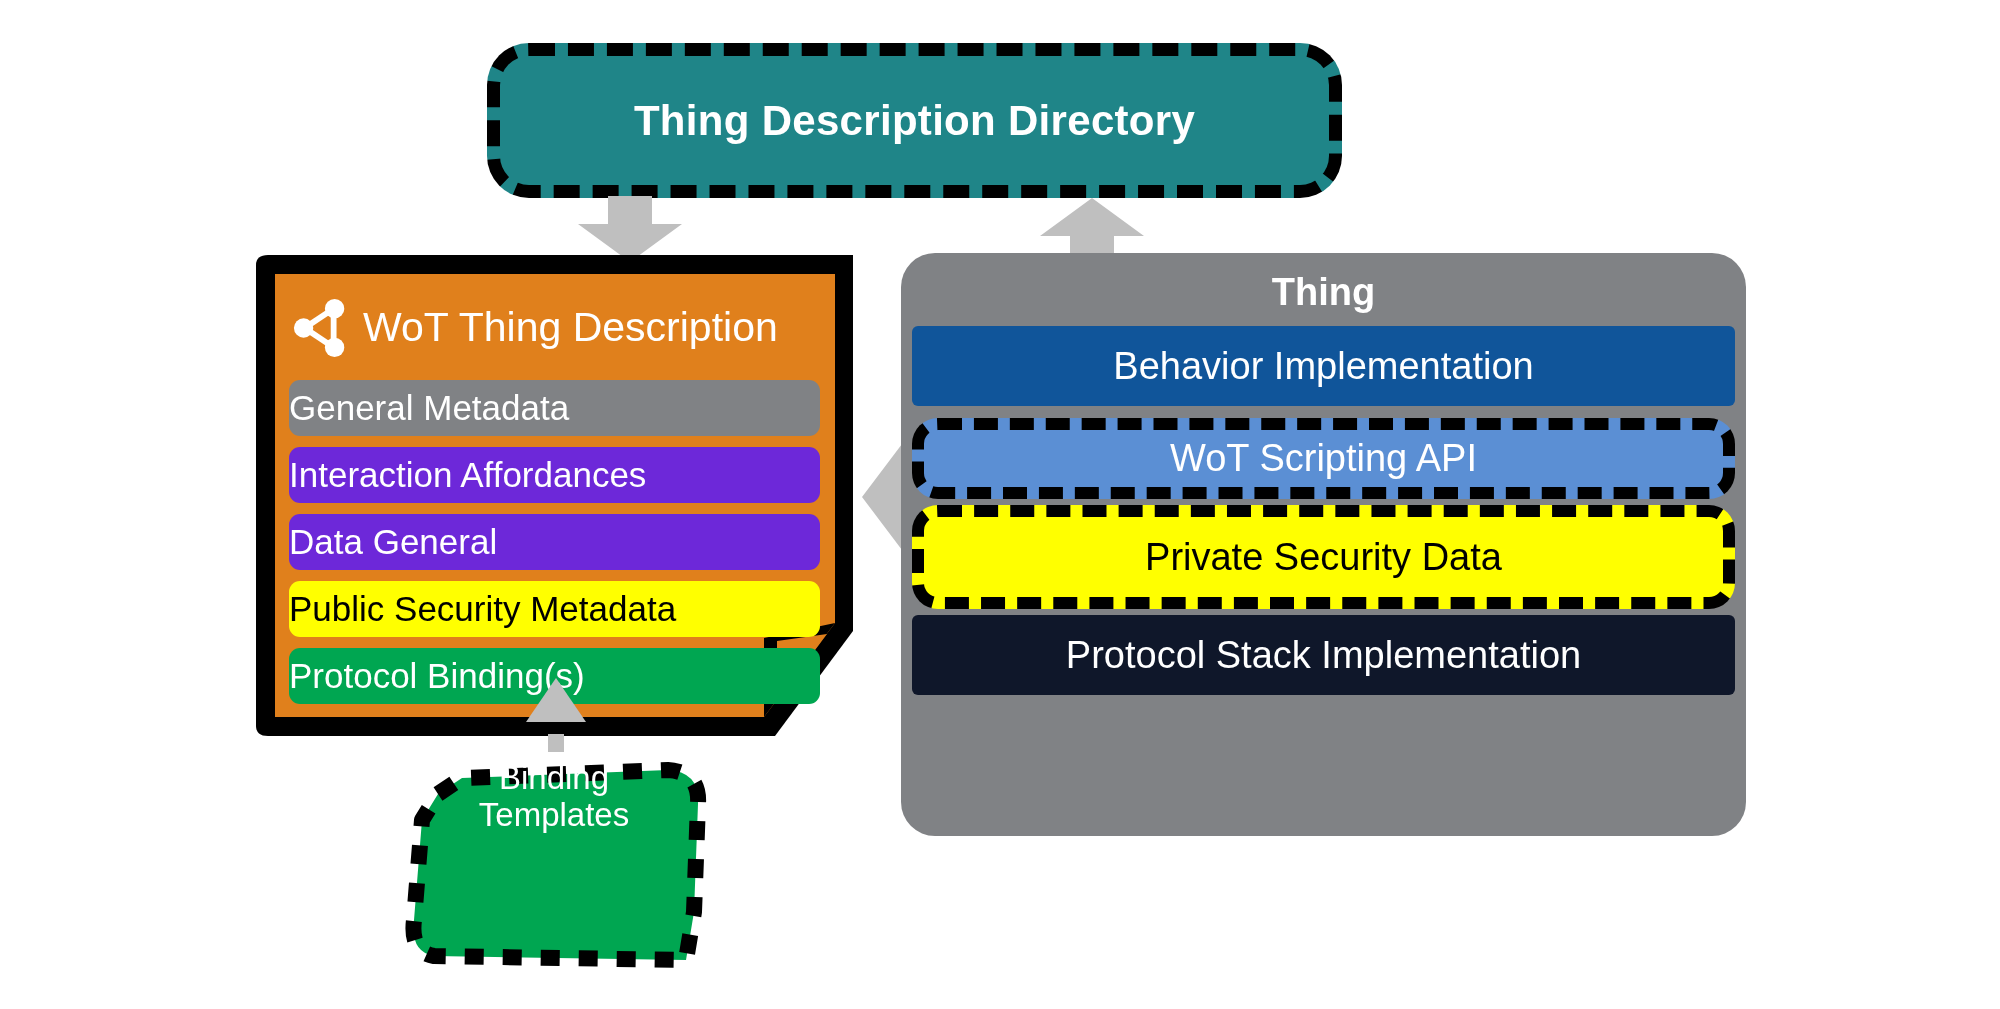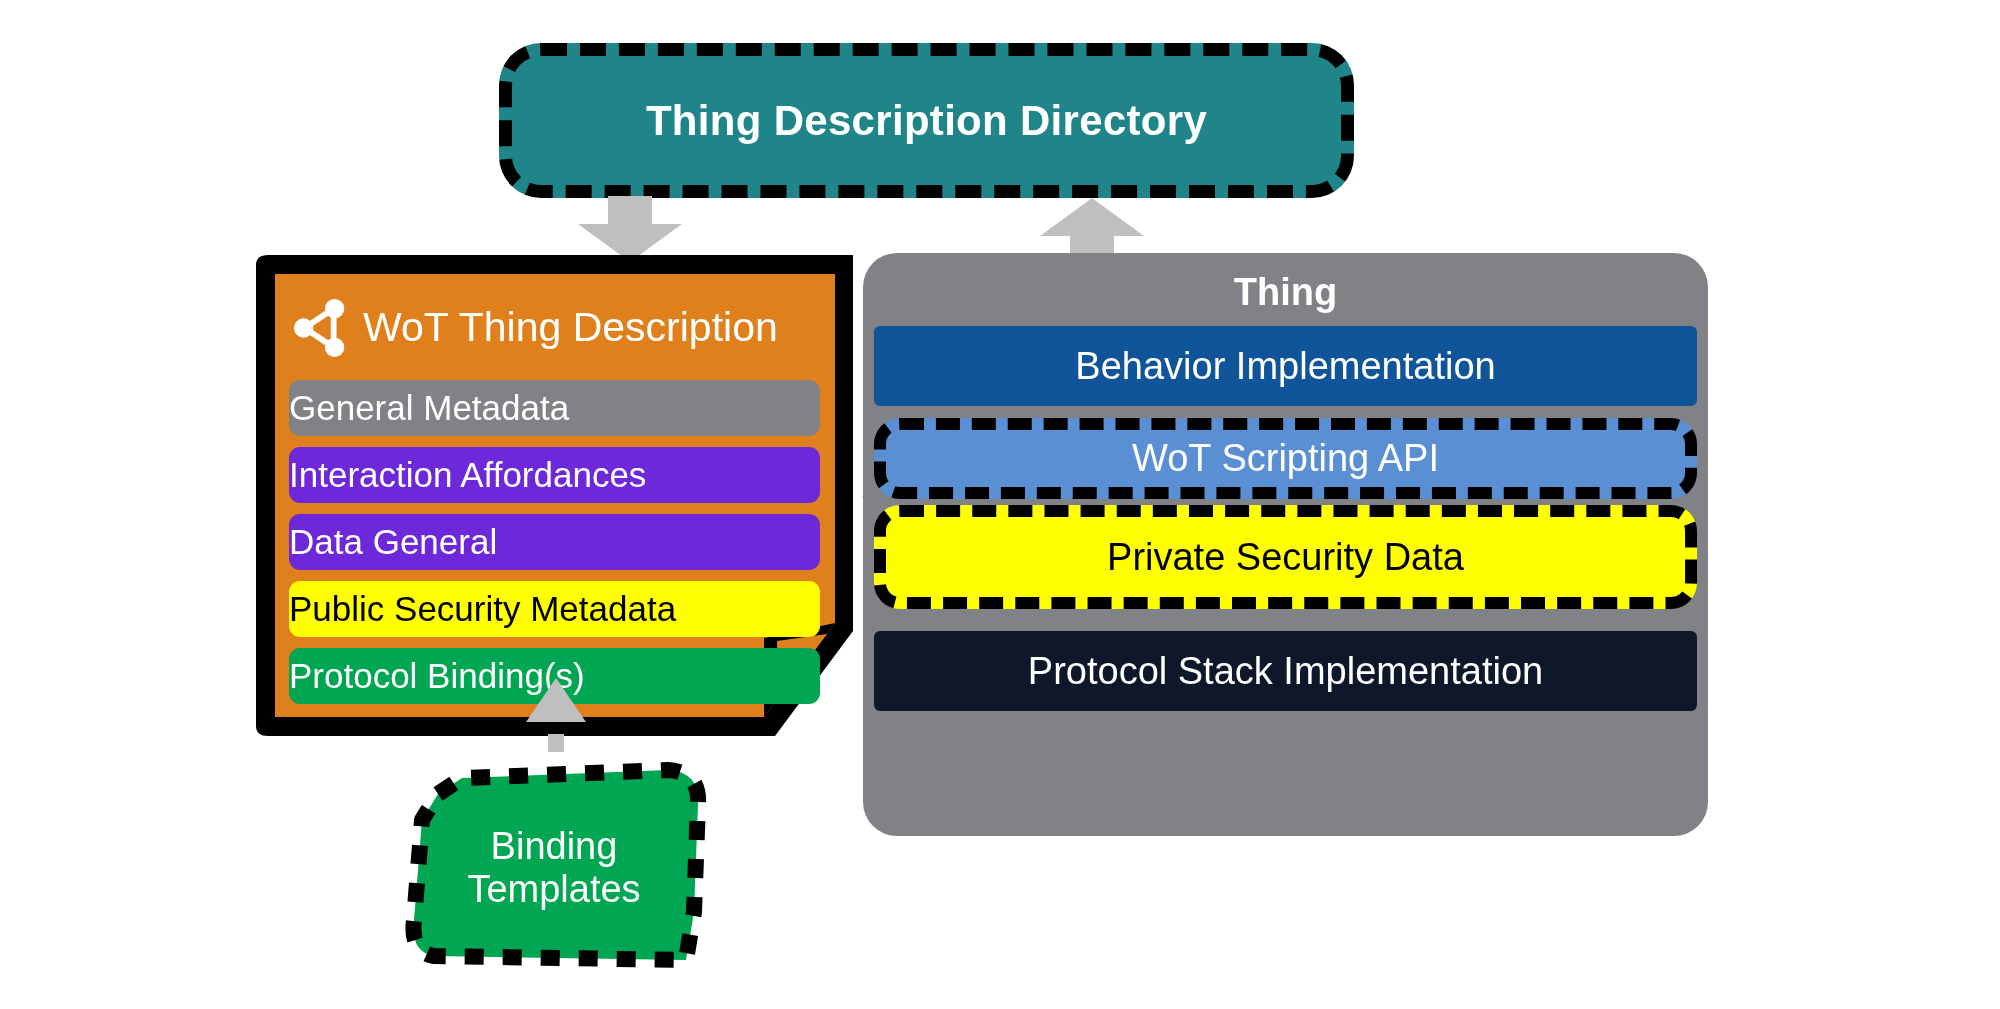--- a/index.html
+++ b/index.html
@@ -25,21 +25,20 @@
     top: 43px;
     width: 855px;
     height: 155px;
     background: #1F8588;
     border: 13px dashed #000000;
     border-radius: 42px;
     box-sizing: border-box;
     display: flex;
     align-items: center;
     justify-content: center;
-    margin-left: 12px;
   }
   .tdd-label {
     color: #ffffff;
     font-size: 42px;
     font-weight: bold;
     letter-spacing: 0.3px;
     white-space: nowrap;
   }
 
   
@@ -111,32 +110,31 @@
   }
   .bt-label {
     position: absolute;
     left: 0;
     top: 0;
     width: 312px;
     height: 215px;
     display: flex;
     flex-direction: column;
     align-items: center;
-    justify-content: center;
-    color: #ffffff;
-    font-size: 38px;
+    color: #ffffff;
+    font-size: 33px;
     line-height: 1.12;
     text-align: center;
     pointer-events: none;
   }
 
   
   .thing-box {
     position: absolute;
-    left: 863px;
+    left: 901px;
     top: 253px;
     width: 845px;
     height: 583px;
     background: #808285;
     border-radius: 34px;
     box-sizing: border-box;
     padding: 0 11px;
   }
   .thing-title {
     text-align: center;
@@ -167,21 +165,21 @@
     height: 81px;
     border-radius: 26px;
     margin-bottom: 6px;
   }
   .thing-row.yellow {
     background: #FFFF00;
     color: #000000;
     border: 12px dashed #000000;
     height: 104px;
     border-radius: 26px;
-    margin-bottom: 22px;
+    margin-bottom: 6px;
   }
   .thing-row.green {
     background: #0f172a;
     color: #ffffff;
   }
 </style>
 </head>
 <body>
 
 <div id="canvas">

